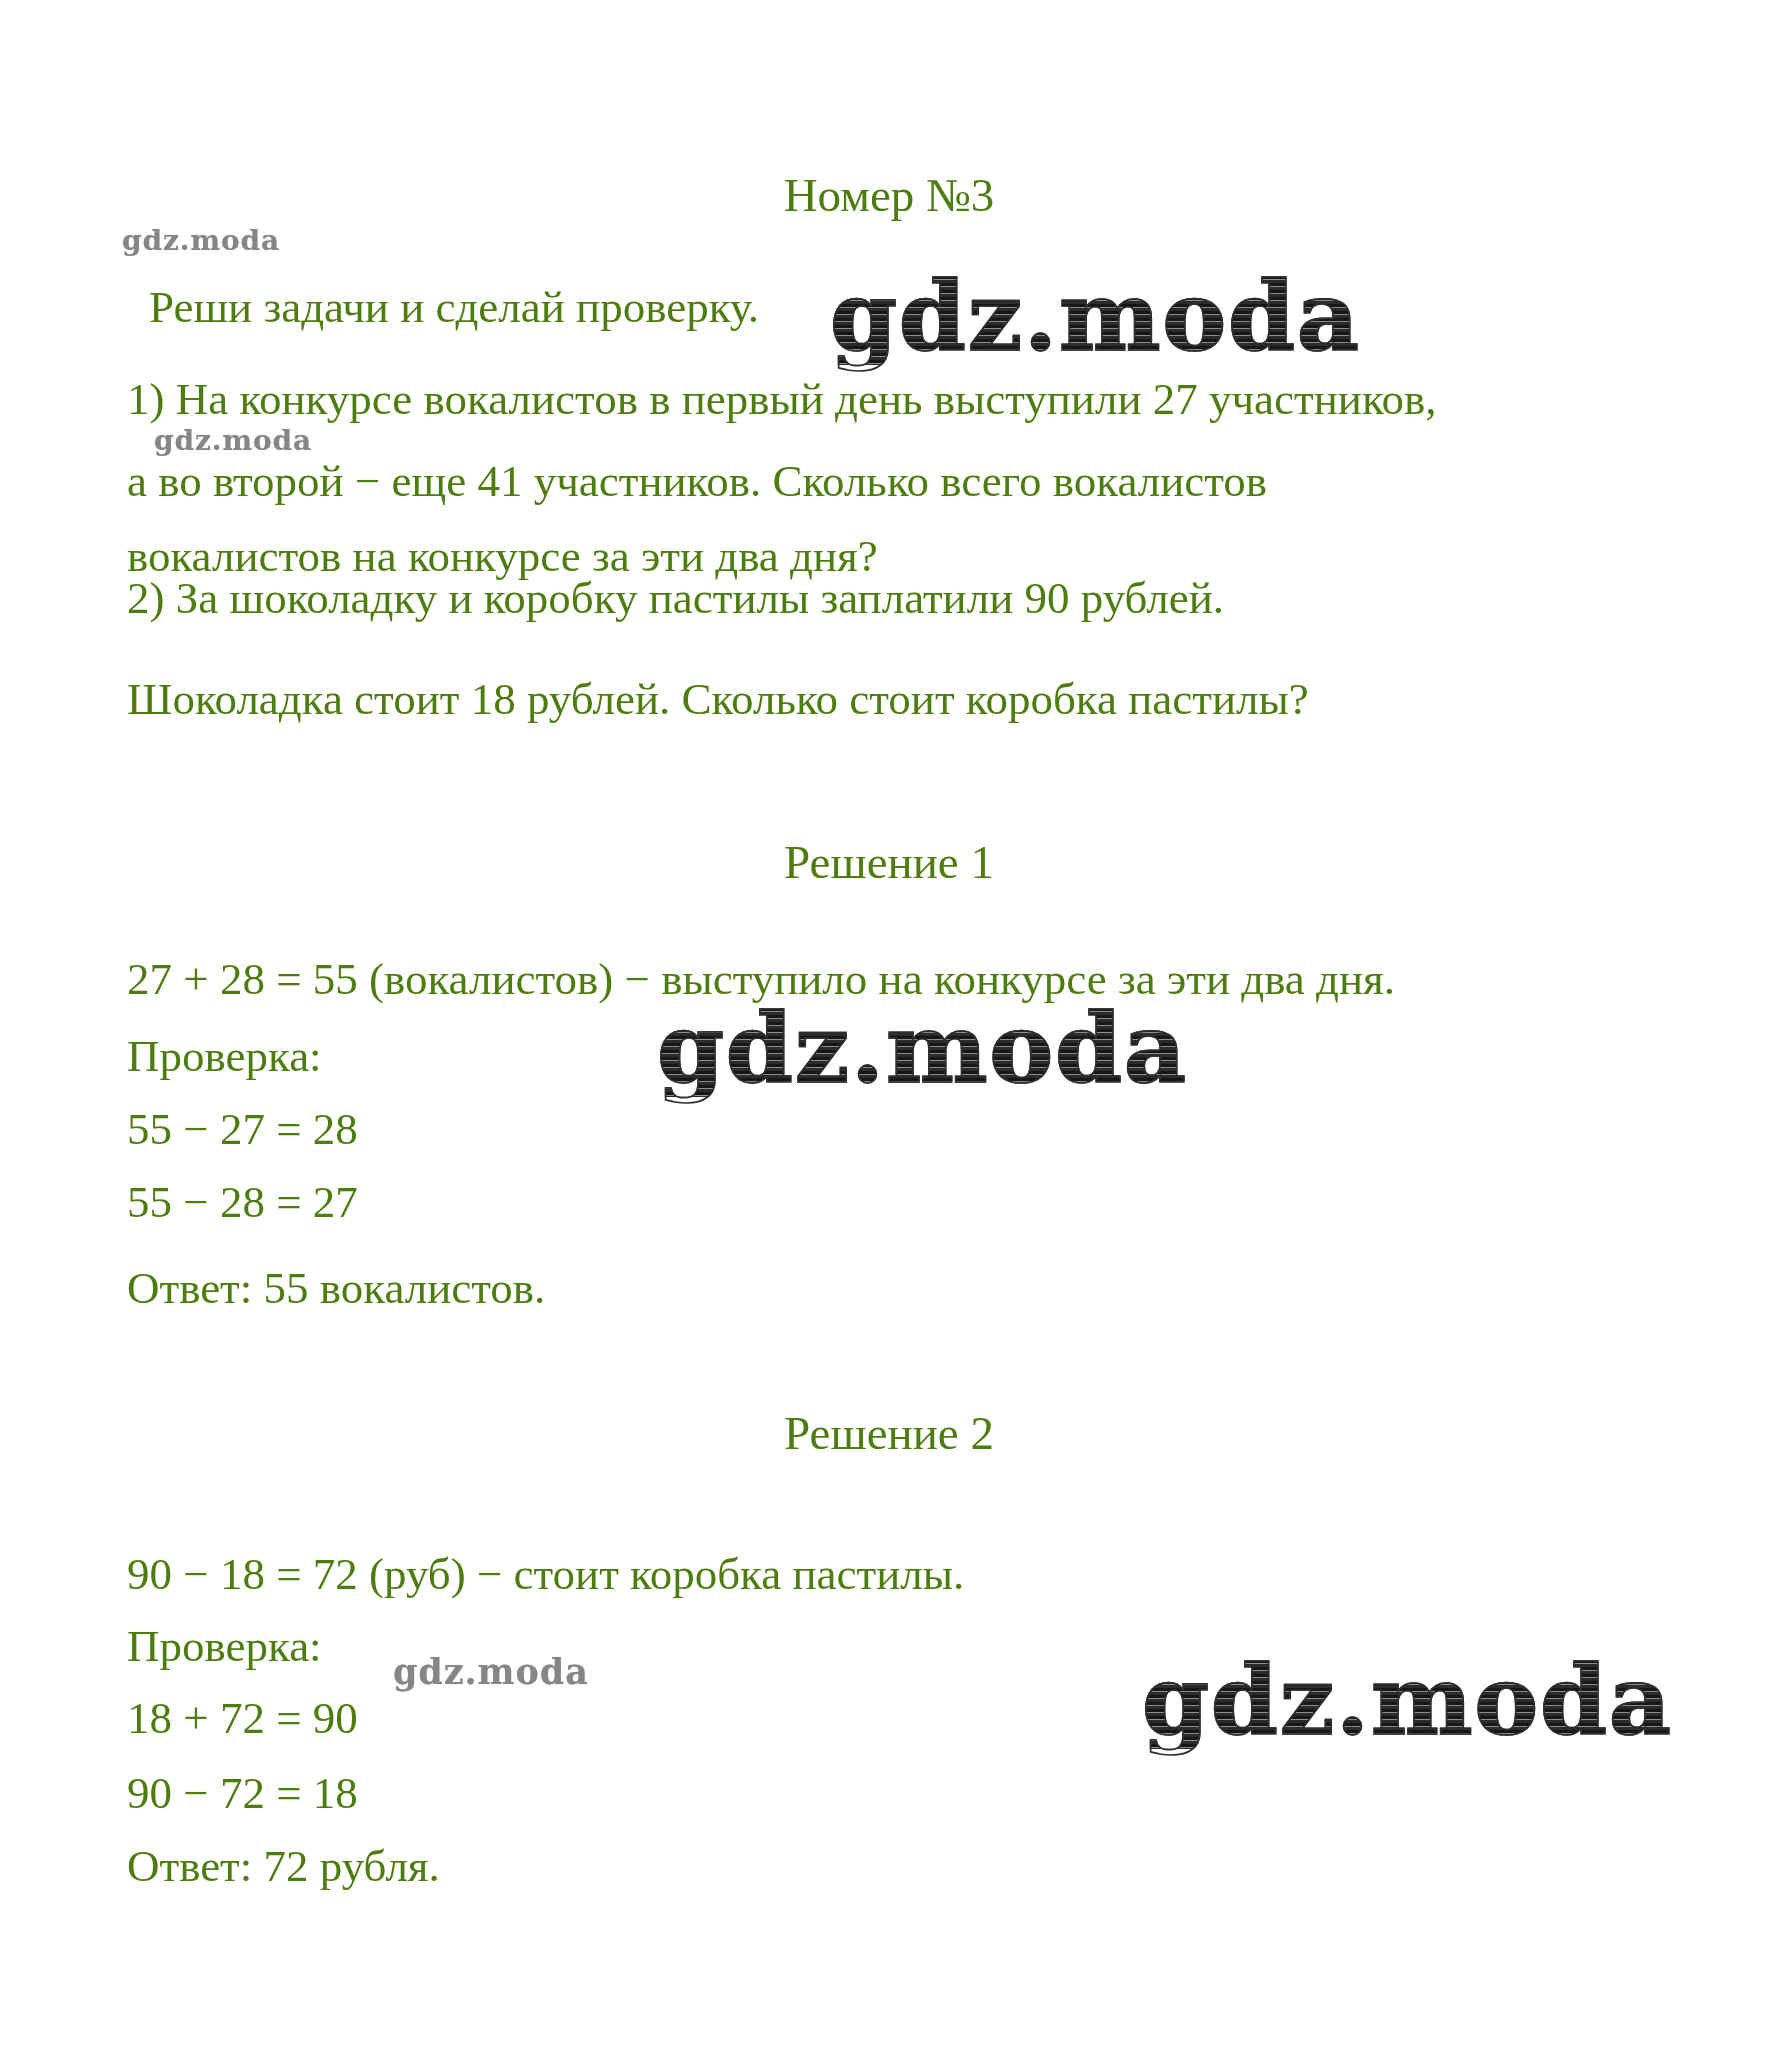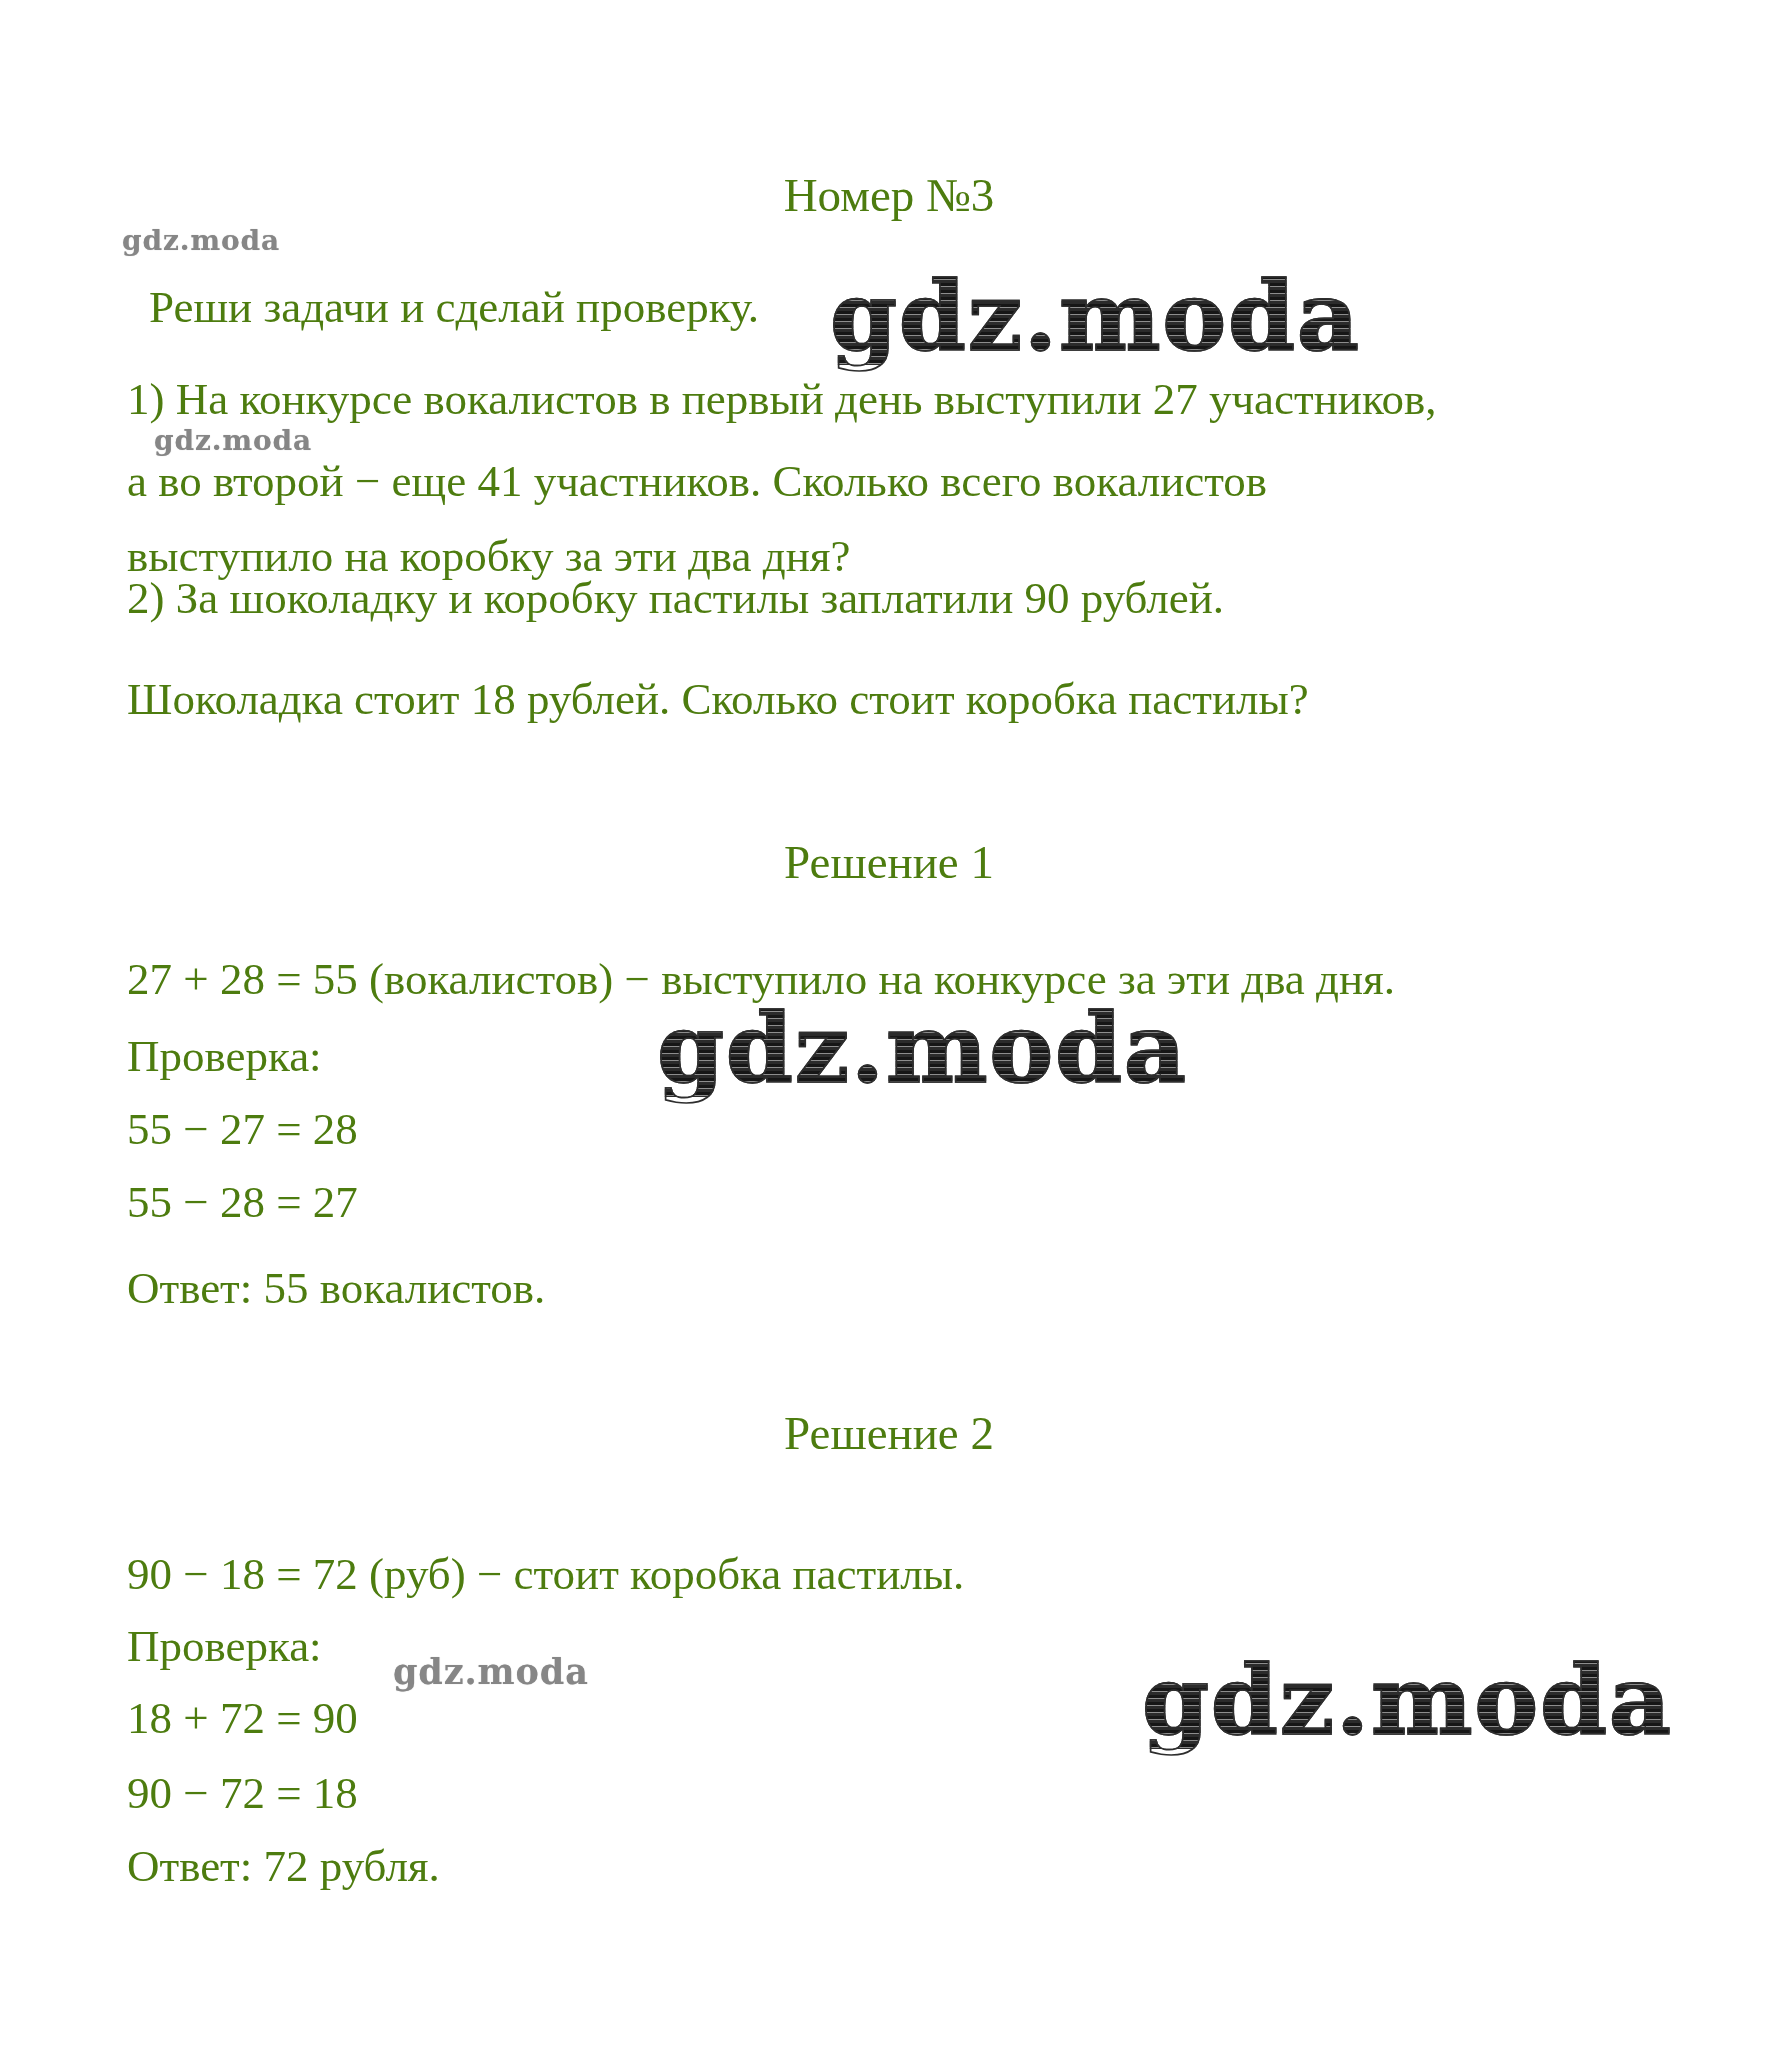--- a/index.html
+++ b/index.html
@@ -79,21 +79,21 @@
   <div class="wm-big" style="left:657px; top:1001px;">gdz.moda</div>
   <div class="wm-sm wm-md" style="left:393px; top:1651px;">gdz.moda</div>
   <div class="wm-big" style="left:1142px; top:1653px;">gdz.moda</div>
 
   <div class="line heading center" style="top:168px;">Номер №3</div>
 
   <div class="line" style="top:282px;margin-left:22px;">Реши задачи и сделай проверку.</div>
 
   <div class="line" style="top:374px;">1) На конкурсе вокалистов в первый день выступили 27 участников,</div>
   <div class="line" style="top:456px;">а во второй − еще 41 участников. Сколько всего вокалистов</div>
-  <div class="line" style="top:531px;">выступило на коробку за эти два дня?</div>
+  <div class="line" style="top:531px;">вокалистов на конкурсе за эти два дня?</div>
 
   <div class="line" style="top:573px;">2) За шоколадку и коробку пастилы заплатили 90 рублей.</div>
   <div class="line" style="top:674px;">Шоколадка стоит 18 рублей. Сколько стоит коробка пастилы?</div>
 
   <div class="line heading center" style="top:812px;margin-top:23px;">Решение 1</div>
   <div class="line" style="top:954px;">27 + 28 = 55 (вокалистов) − выступило на конкурсе за эти два дня.</div>
   <div class="line" style="top:1031px;">Проверка:</div>
   <div class="line" style="top:1104px;">55 − 27 = 28</div>
   <div class="line" style="top:1177px;">55 − 28 = 27</div>
   <div class="line" style="top:1263px;">Ответ: 55 вокалистов.</div>

